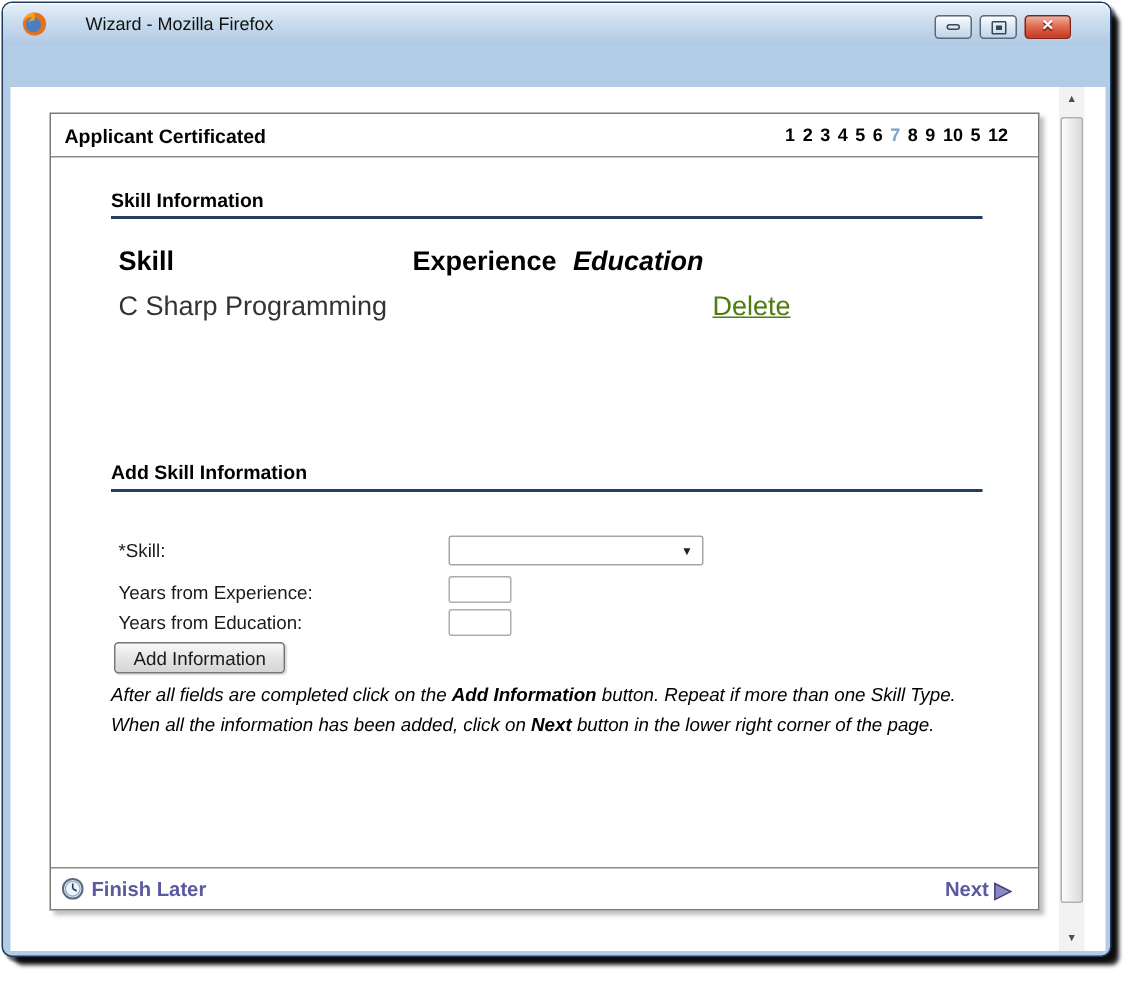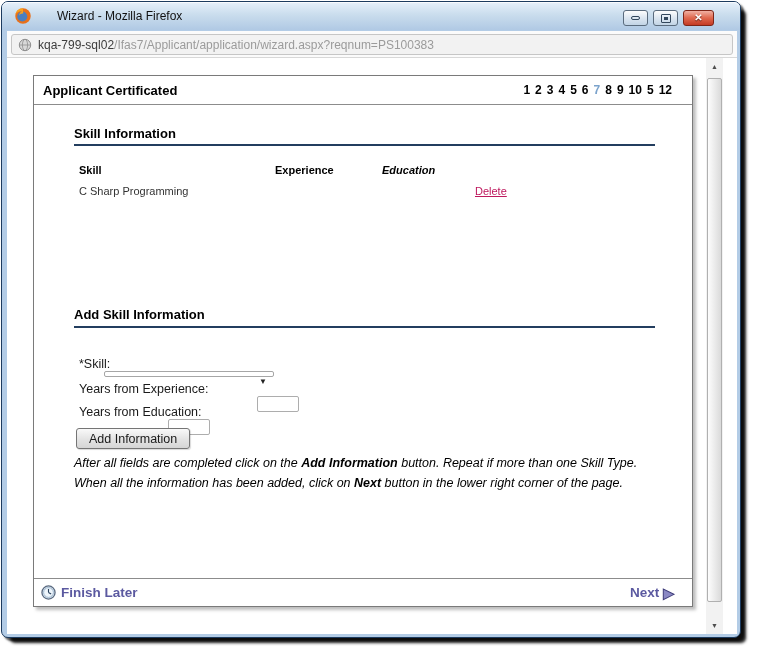--- a/index.html
+++ b/index.html
@@ -71,28 +71,28 @@
     display:flex; align-items:center; justify-content:space-between; padding:0 20px 0 9px;
   }
   .page-title { font-size:13px; font-weight:bold; color:#000; }
   .pager { display:flex; gap:5px; font-size:12px; font-weight:bold; color:#000; }
   .pager .current { color:#7ba3cc; }
 
   .panel-body { position:absolute; left:0; top:30px; right:0; height:474px; }
   .sec-heading { position:absolute; left:40px; font-size:13px; font-weight:bold; color:#000; }
   .sec-rule { position:absolute; left:40px; width:581px; height:2px; background:#233e5f; }
 
-  .skills-table { position:absolute; left:45px; top:58px; width:590px; font-size:11px; }
+  .skills-table { position:absolute; left:45px; top:58px; width:590px; font-size:18px; }
   .trow { display:flex; }
   .trow.head { font-weight:bold; color:#000; margin-bottom:9px; }
   .c1 { width:196px; } .c2 { width:107px; } .c3 { width:93px;font-style:italic; } .c4 { flex:1; }
   .trow.data { color:#333; }
-  a.del { color:#be185d; text-decoration:underline; cursor:pointer; }
-
-  .frow { position:absolute; left:45px; height:20px; display:flex; align-items:center; font-size:12.5px; color:#1a1a1a;flex-direction:column; }
+  a.del { color:#4d7c0f; text-decoration:underline; cursor:pointer; }
+
+  .frow { position:absolute; left:45px; height:20px; display:flex; align-items:center; font-size:12.5px; color:#1a1a1a; }
   .frow .lbl { width:220px; }
   .sel {
     position:relative; width:170px; height:20px; background:#fff;
     border:1px solid #a6a6a6; border-radius:2px; cursor:default;
   }
   .sel .arrow { position:absolute; right:6px; top:6px; font-size:8px; color:#222; line-height:1; }
   .tinput { width:42px; height:18px; border:1px solid #adadad; border-radius:2px; background:#fff; font-family:"Liberation Sans", sans-serif; font-size:12px; padding:0 3px; }
 
   .add-btn {
     position:absolute; left:42px; top:322px; height:21px; padding:0 12px;
@@ -132,30 +132,20 @@
           </div>
         <div class="wbtn">
             <span class="glyph-max"></span>
           </div>
         <div class="wbtn close">
             <span class="glyph-close">✕</span>
           </div>
       </div>
     </div>
 
-    <div class="urlstrip">
-      <div class="urlfield">
-        <svg width="14" height="14" viewBox="0 0 14 14">
-          <circle cx="7" cy="7" r="5.7" fill="#d8d8d8" stroke="#8f8f8f"></circle>
-          <ellipse cx="7" cy="7" rx="2.6" ry="5.7" fill="none" stroke="#8f8f8f" stroke-width="0.8"></ellipse>
-          <line x1="1.3" y1="7" x2="12.7" y2="7" stroke="#8f8f8f" stroke-width="0.8"></line>
-        </svg>
-        <span><span class="url-host">kqa-799-sql02</span><span class="url-path">/Ifas7/Applicant/application/wizard.aspx?reqnum=PS100383</span></span>
-      </div>
-    </div>
 
     <div class="viewport">
 
       <div class="panel">
 
         <div class="panel-header">
           <span class="page-title">Applicant Certificated</span>
           <div class="pager">
             <span>1</span>
             <span>2</span>

